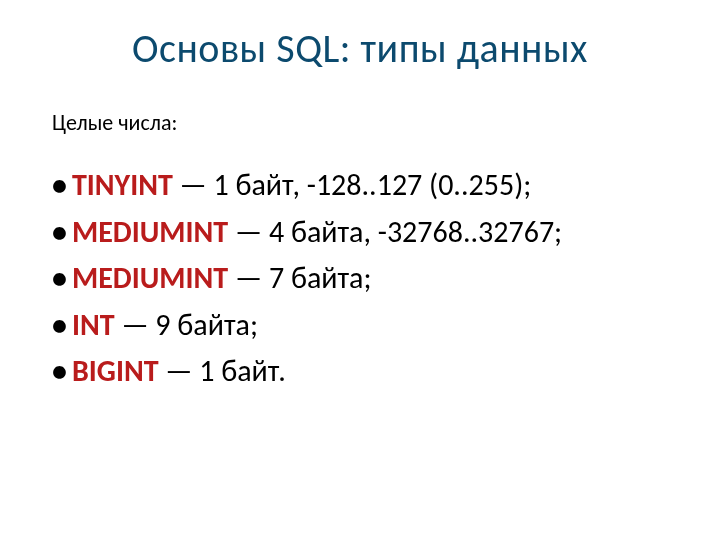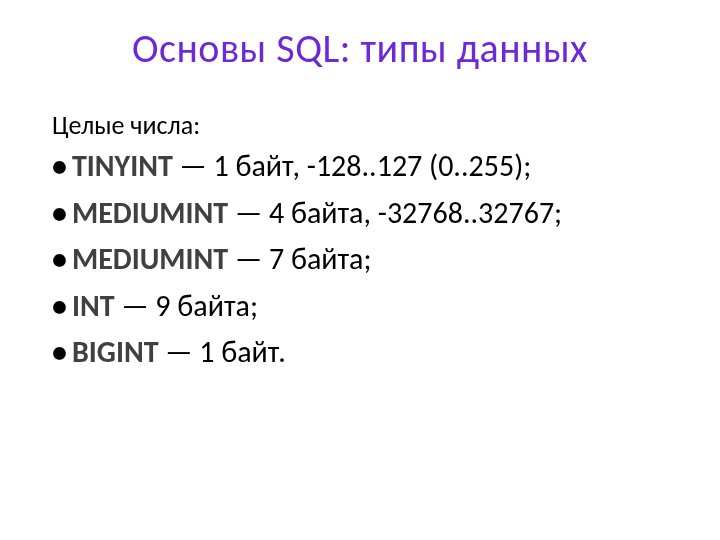--- a/index.html
+++ b/index.html
@@ -12,29 +12,29 @@
       height: 540px;
       background: #ffffff;
       font-family: Calibri, Arial, sans-serif;
       padding: 24px 48px 24px 48px;
       color: #000000;
     }
     .title {
       text-align: center;
       font-size: 40px;
       font-weight: 400;
-      color: #6d28d9;
+      color: #0c4a6e;
       margin-bottom: 36px;
       letter-spacing: 0.5px;
     }
     .subtitle {
-      font-size: 26px;
+      font-size: 22px;
       font-weight: 400;
       color: #000000;
-      margin-bottom: 2px;
+      margin-bottom: 26px;
       margin-left: 4px;
     }
     .list {
       list-style: none;
       padding-left: 4px;
     }
     .list-item {
       font-size: 30px;
       line-height: 1.55;
       color: #000000;
@@ -42,21 +42,21 @@
       padding-left: 20px;
     }
     .bullet {
       position: absolute;
       left: 0;
       top: 0;
       font-weight: bold;
     }
     .type-name {
       font-weight: bold;
-      color: #404040;
+      color: #b91c1c;
     }
   </style>
 </head>
 <body>
 
 <h1 class="title">Основы SQL: типы данных</h1>
 
 <p class="subtitle">Целые числа:</p>
 
 <ul class="list">

